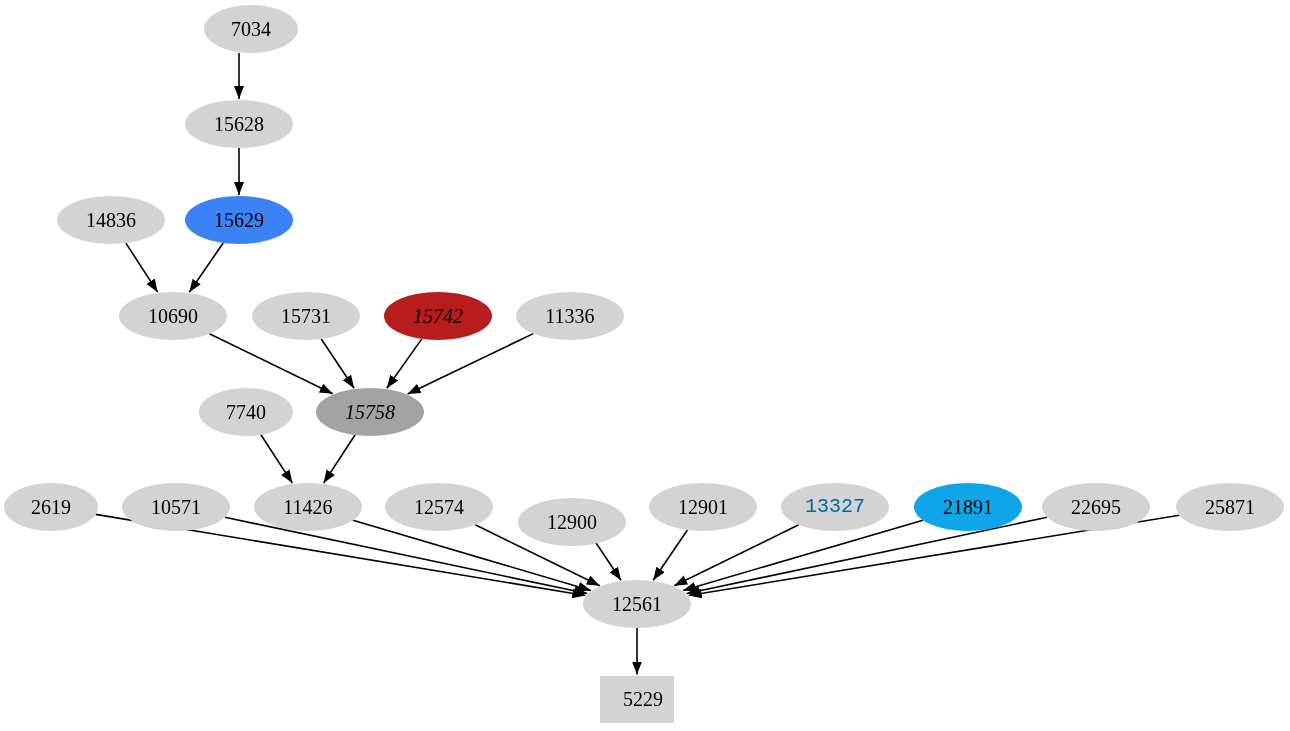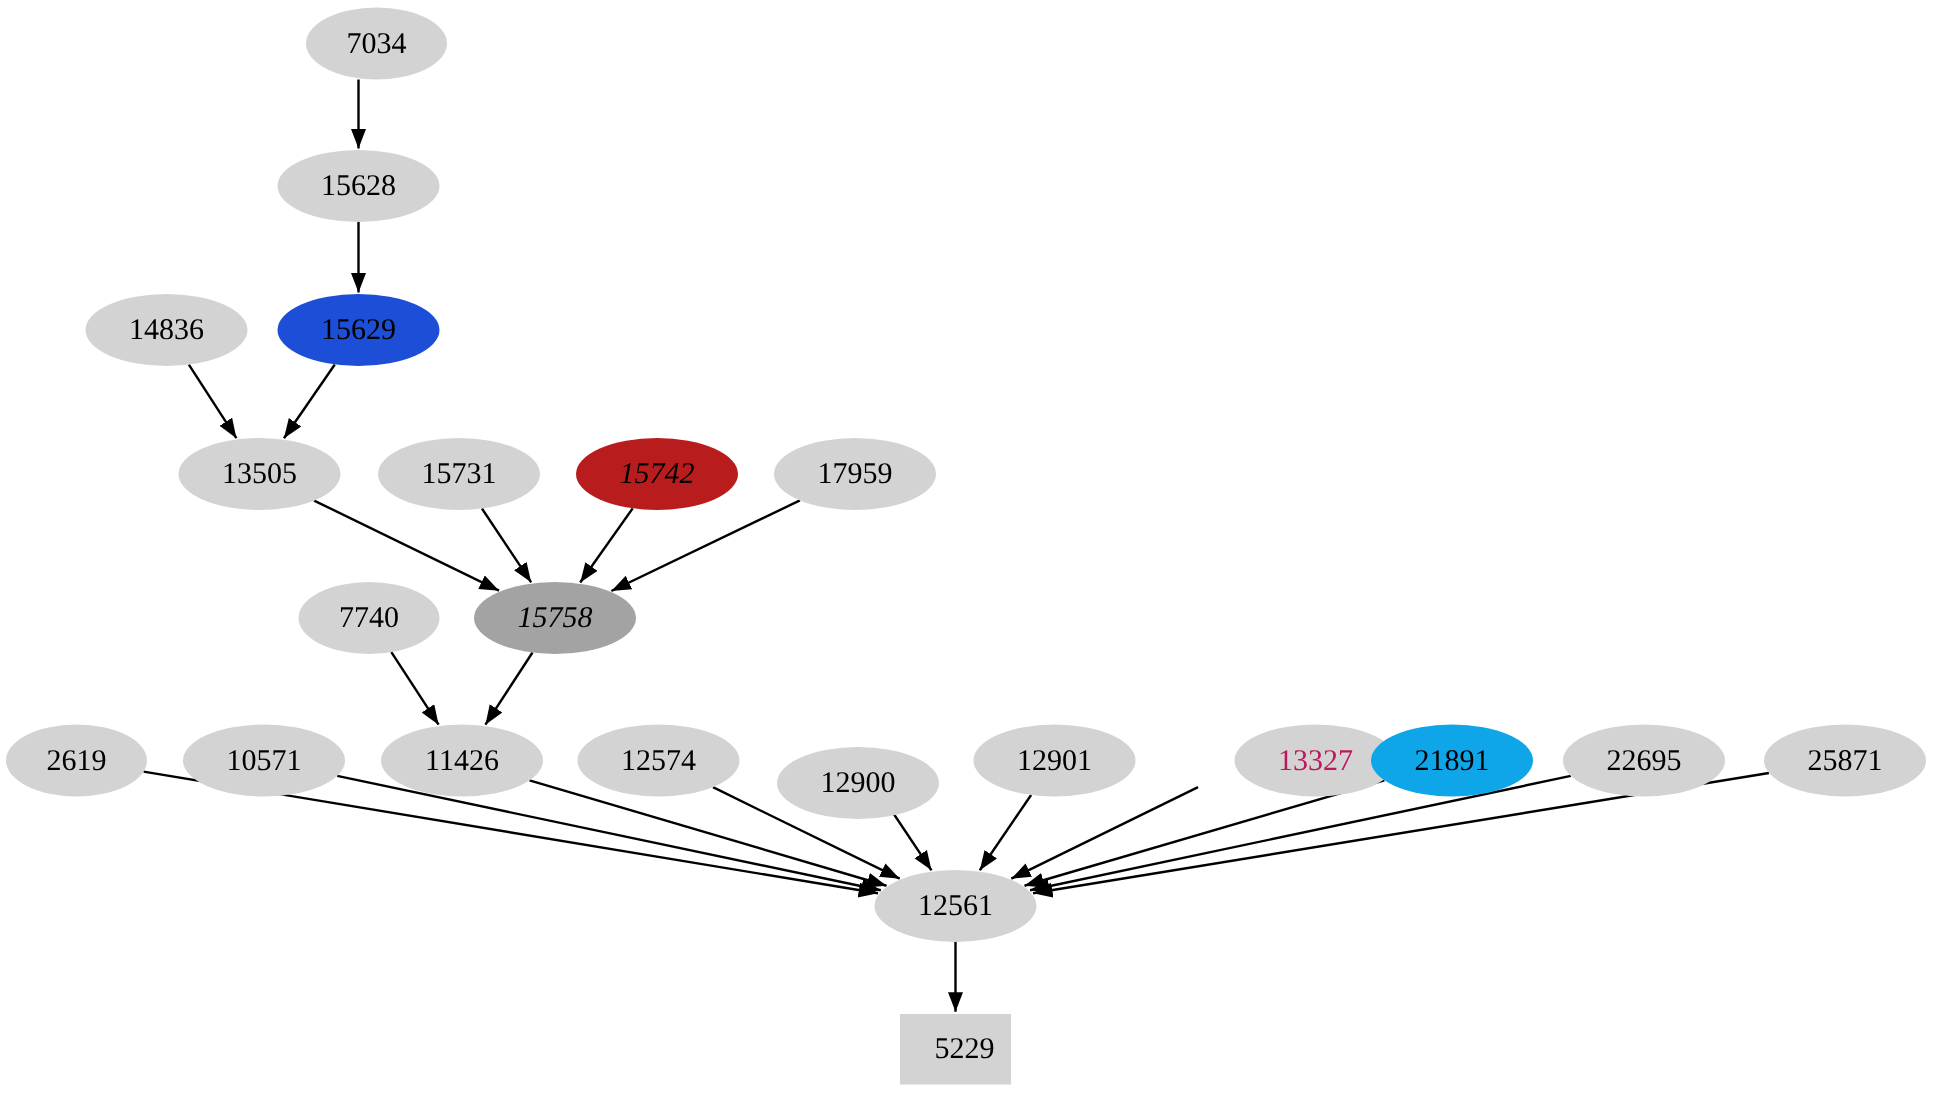--- a/index.html
+++ b/index.html
@@ -72,34 +72,34 @@
   <div id="node-layer">
       <div class="node ellipse" style="left: 204px; top: 5px; width: 94px; height: 48px; background: rgb(211, 211, 211); color: rgb(0, 0, 0);">
         <span>7034</span>
       </div>
       <div class="node ellipse" style="left: 185px; top: 100px; width: 108px; height: 48px; background: rgb(211, 211, 211); color: rgb(0, 0, 0);">
         <span>15628</span>
       </div>
       <div class="node ellipse" style="left: 57px; top: 196px; width: 108px; height: 48px; background: rgb(211, 211, 211); color: rgb(0, 0, 0);">
         <span>14836</span>
       </div>
-      <div class="node ellipse" style="left: 185px; top: 196px; width: 108px; height: 48px; background: #1d4ed8; color: rgb(0, 0, 0);">
+      <div class="node ellipse" style="left: 185px; top: 196px; width: 108px; height: 48px; background: #3b82f6; color: rgb(0, 0, 0);">
         <span>15629</span>
       </div>
       <div class="node ellipse" style="left: 119px; top: 292px; width: 108px; height: 48px; background: rgb(211, 211, 211); color: rgb(0, 0, 0);">
-        <span>13505</span>
+        <span>10690</span>
       </div>
       <div class="node ellipse" style="left: 252px; top: 292px; width: 108px; height: 48px; background: rgb(211, 211, 211); color: rgb(0, 0, 0);">
         <span>15731</span>
       </div>
       <div class="node ellipse" style="left: 384px; top: 292px; width: 108px; height: 48px; background: #b91c1c; color: rgb(0, 0, 0); font-style: italic;">
         <span>15742</span>
       </div>
       <div class="node ellipse" style="left: 516px; top: 292px; width: 108px; height: 48px; background: rgb(211, 211, 211); color: rgb(0, 0, 0);">
-        <span>17959</span>
+        <span>11336</span>
       </div>
       <div class="node ellipse" style="left: 199px; top: 388px; width: 94px; height: 48px; background: rgb(211, 211, 211); color: rgb(0, 0, 0);">
         <span>7740</span>
       </div>
       <div class="node ellipse" style="left: 316px; top: 388px; width: 108px; height: 48px; background: #a3a3a3; color: rgb(0, 0, 0); font-style: italic;">
         <span>15758</span>
       </div>
       <div class="node ellipse" style="left: 4px; top: 483px; width: 94px; height: 48px; background: rgb(211, 211, 211); color: rgb(0, 0, 0);">
         <span>2619</span>
       </div>
@@ -111,21 +111,21 @@
       </div>
       <div class="node ellipse" style="left: 385px; top: 483px; width: 108px; height: 48px; background: rgb(211, 211, 211); color: rgb(0, 0, 0);">
         <span>12574</span>
       </div>
       <div class="node ellipse" style="left: 518px; top: 498px; width: 108px; height: 48px; background: rgb(211, 211, 211); color: rgb(0, 0, 0);">
         <span>12900</span>
       </div>
       <div class="node ellipse" style="left: 649px; top: 483px; width: 108px; height: 48px; background: rgb(211, 211, 211); color: rgb(0, 0, 0);">
         <span>12901</span>
       </div>
-      <div class="node ellipse" style="left: 823px; top: 483px; width: 108px; height: 48px; background: rgb(211, 211, 211); color: #be185d;">
+      <div class="node ellipse" style="left: 781px; top: 483px; width: 108px; height: 48px; background: rgb(211, 211, 211); color: #0369a1; font-family: Liberation Mono, monospace;">
         <span>13327</span>
       </div>
       <div class="node ellipse" style="left: 914px; top: 483px; width: 108px; height: 48px; background: #0ea5e9; color: rgb(0, 0, 0);">
         <span>21891</span>
       </div>
       <div class="node ellipse" style="left: 1042px; top: 483px; width: 108px; height: 48px; background: rgb(211, 211, 211); color: rgb(0, 0, 0);">
         <span>22695</span>
       </div>
       <div class="node ellipse" style="left: 1176px; top: 483px; width: 108px; height: 48px; background: rgb(211, 211, 211); color: #000000;">
         <span>25871</span>

